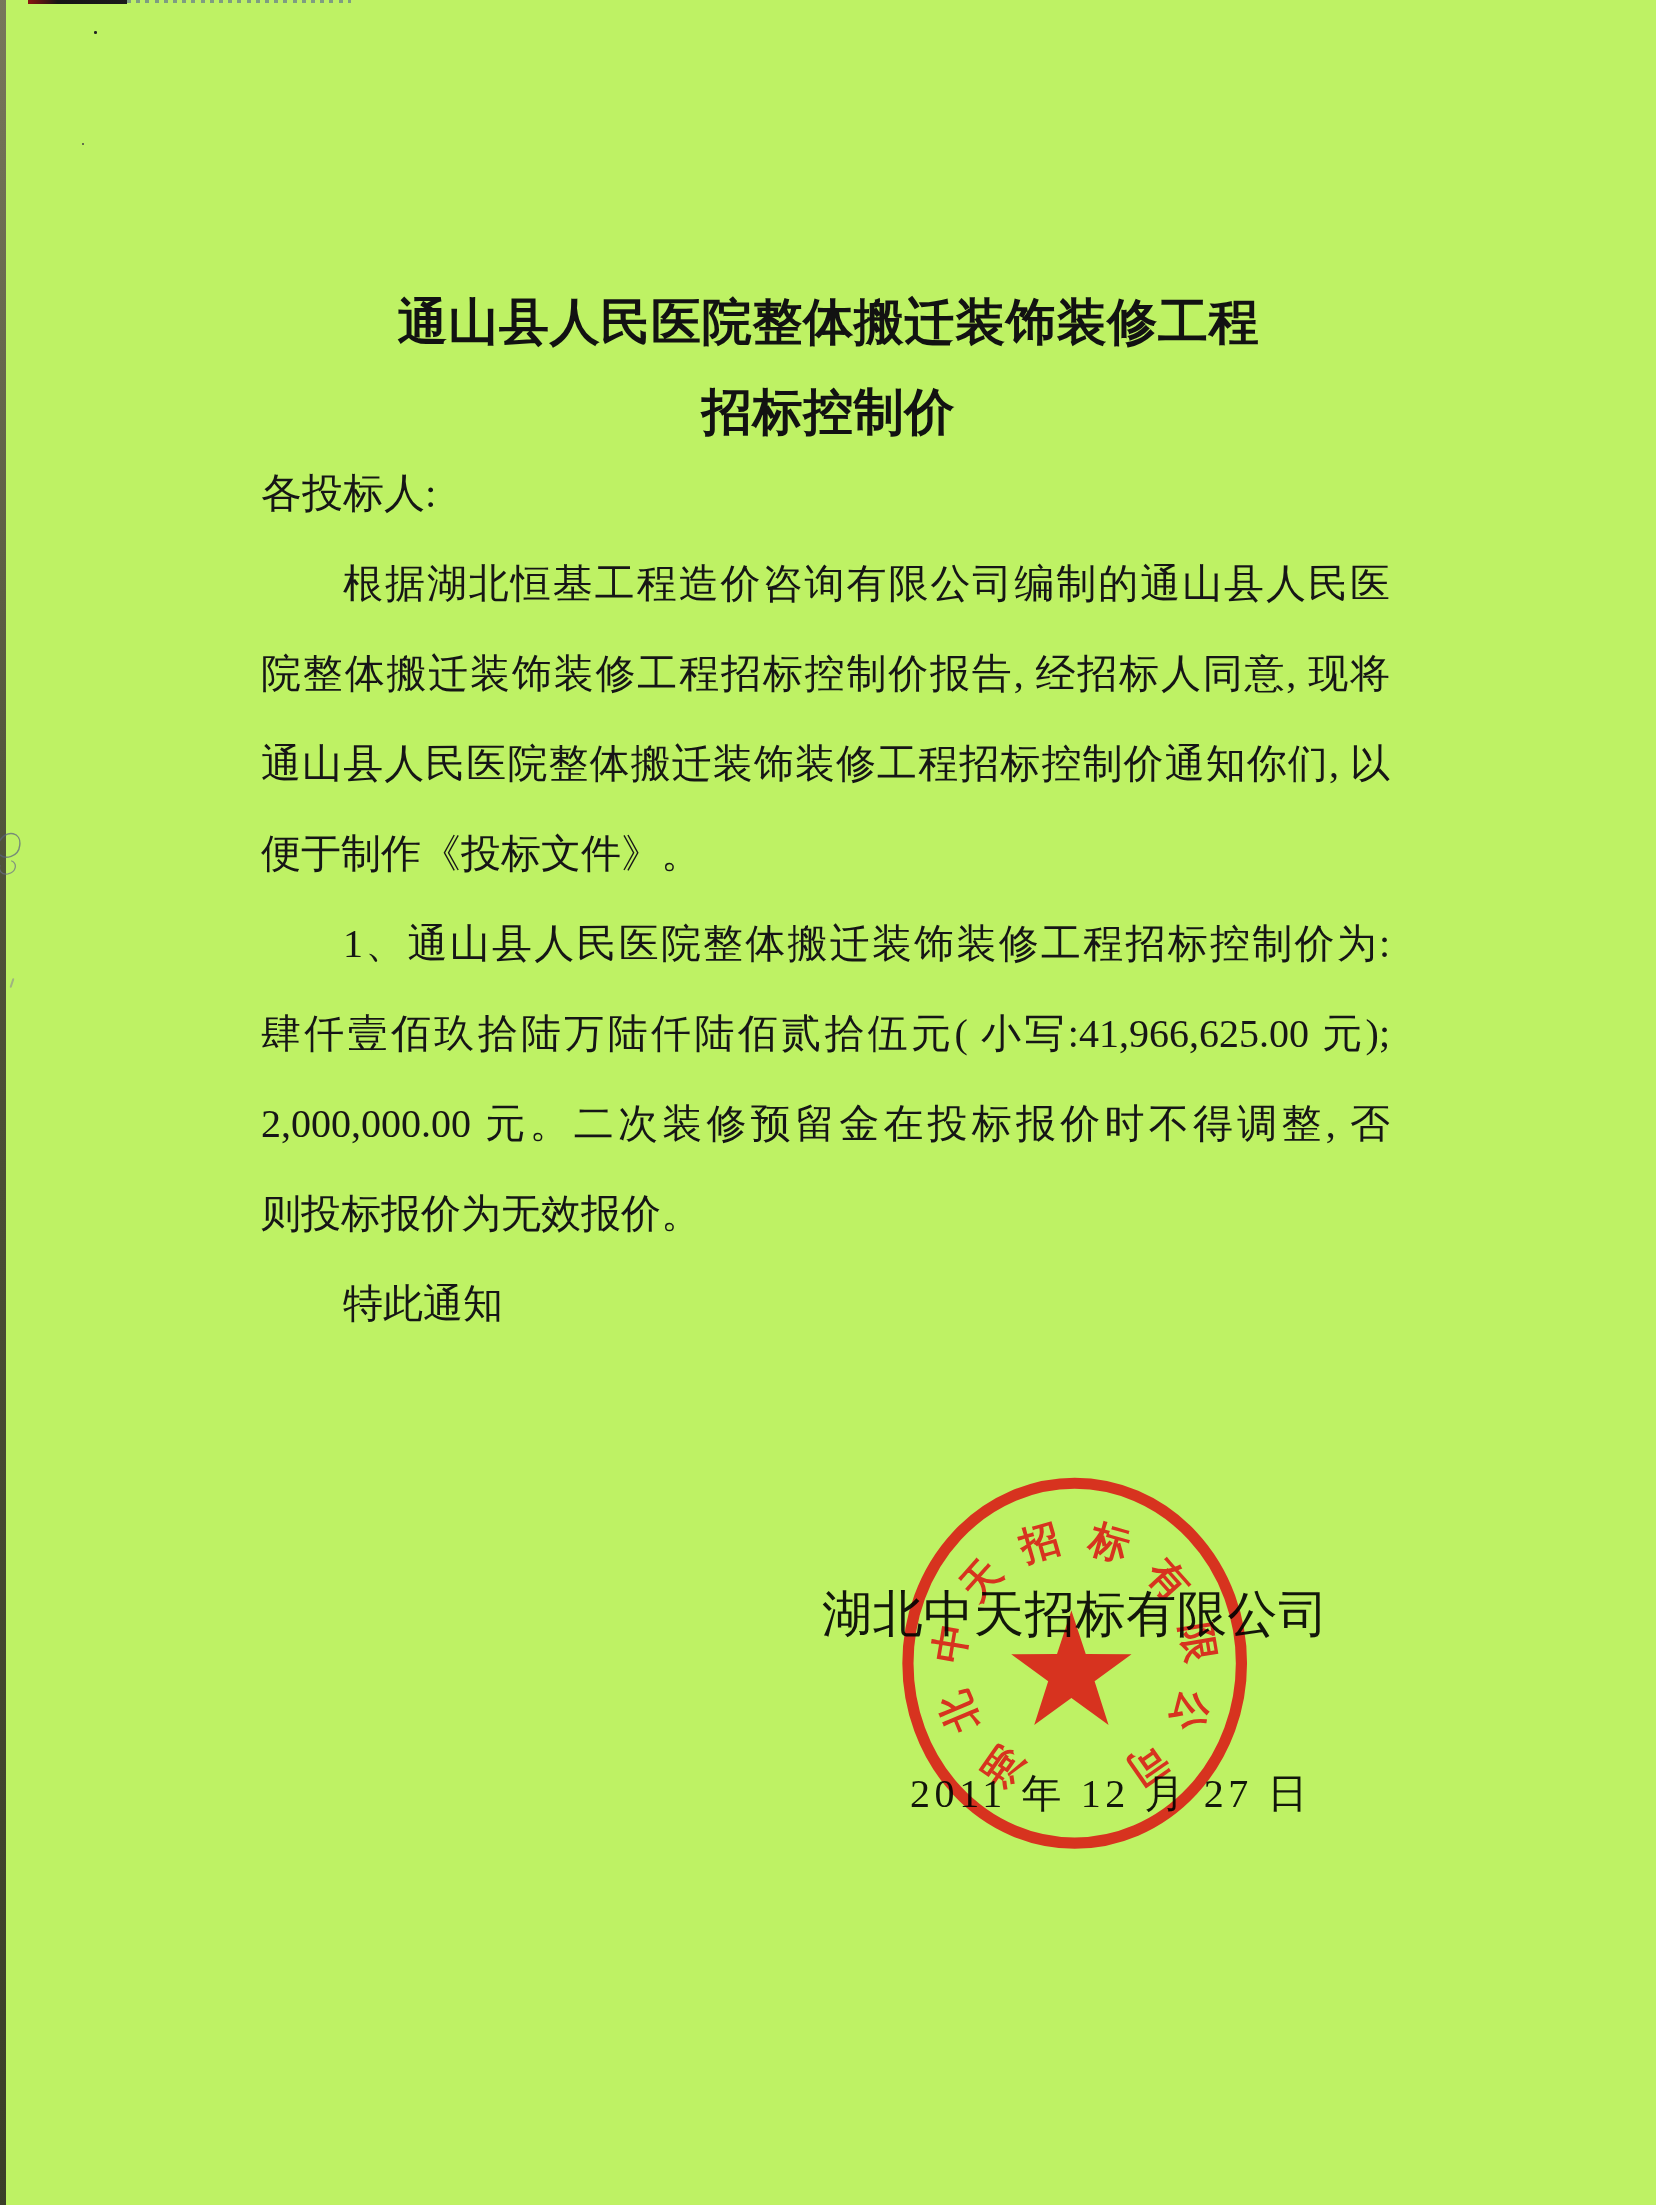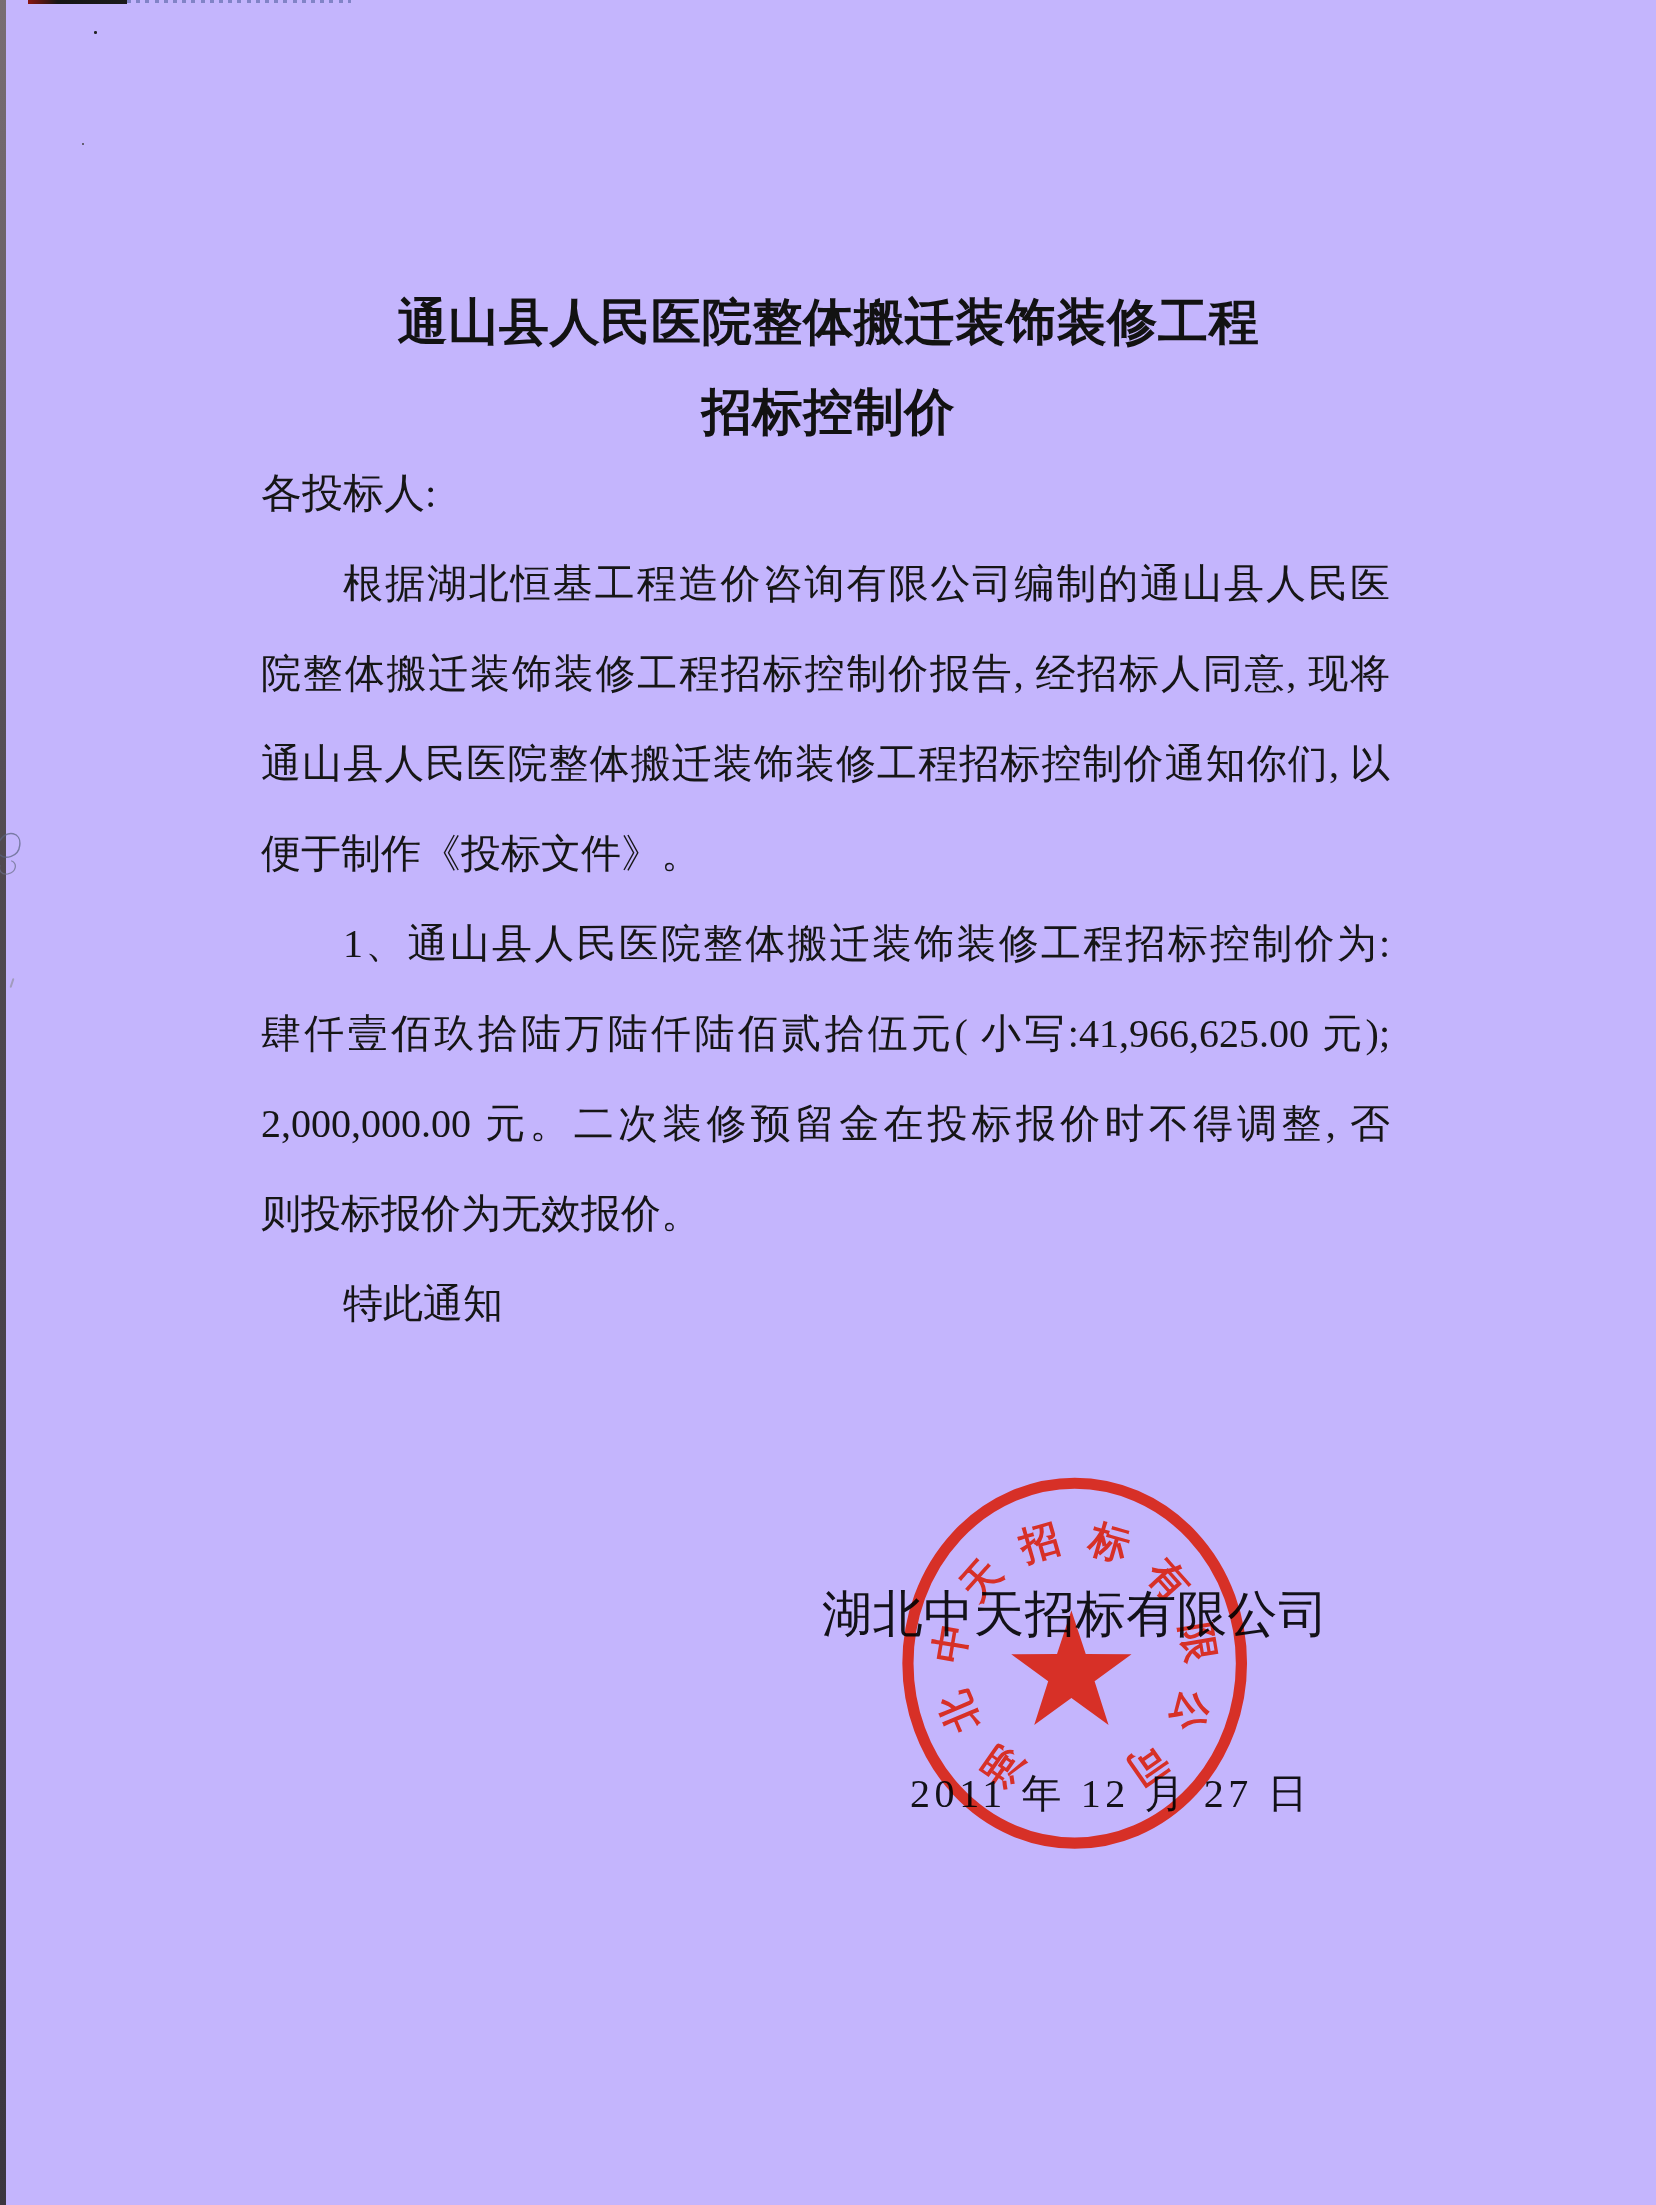--- a/index.html
+++ b/index.html
@@ -1,18 +1,18 @@
 <!DOCTYPE html>
 <html style="font-size:10.6px"><head>
 <meta charset="utf-8">
 <style>
   html,body { margin:0; padding:0; background:#ffffff; }
   .page {
     position:relative; width:1657px; height:2205px;
-    background:#c4b5fd; overflow:hidden;
+    background:#bef264; overflow:hidden;
     font-family:"Liberation Serif","DejaVu Serif",serif;
     color:#161616;
   }
   
   .doc-title {
     position:absolute; left:0; width:100%;
     text-align:center; font-weight:bold;
     font-size:50px; line-height:57px; letter-spacing:0.7px;
     color:#121212;
   }

